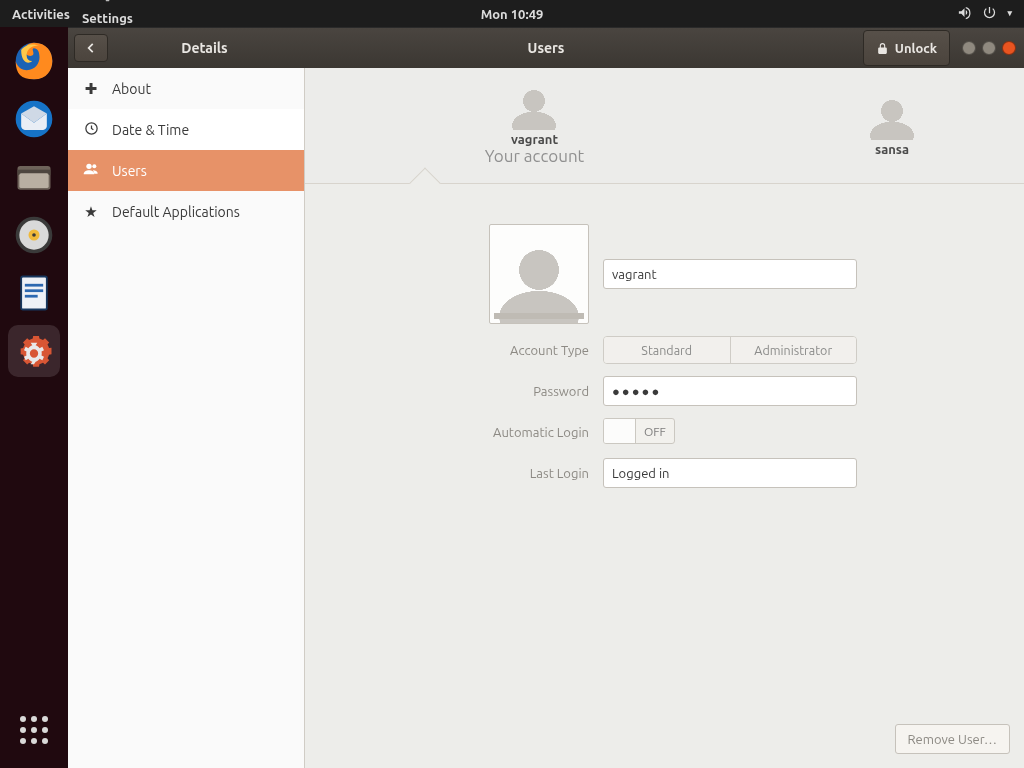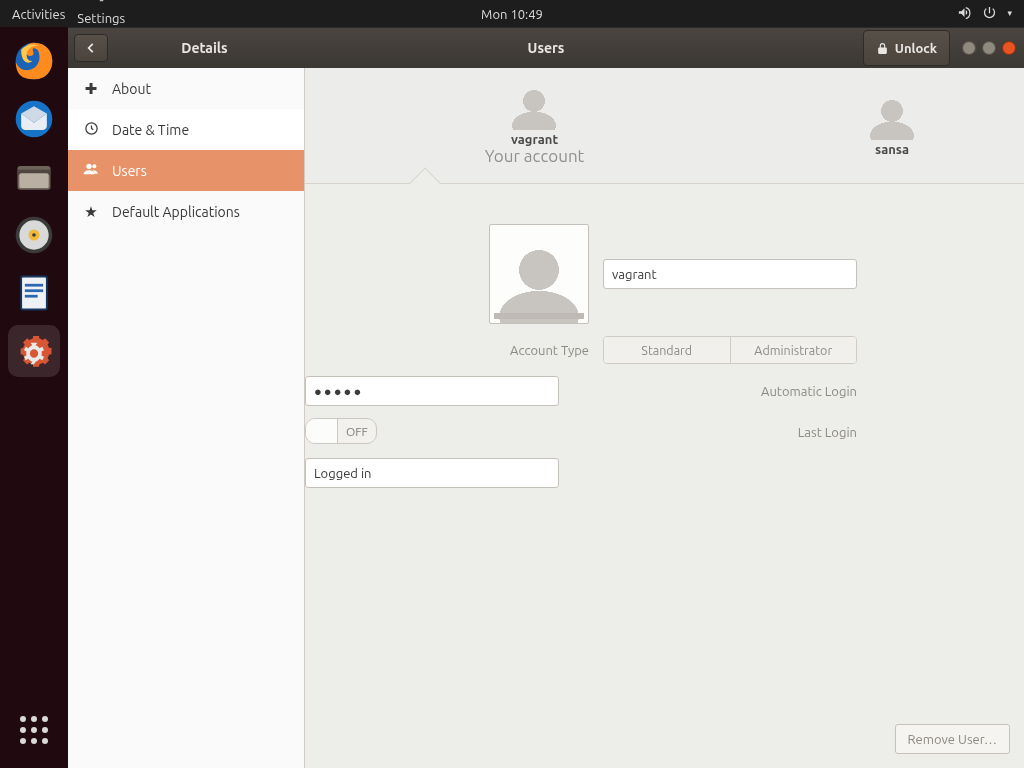--- a/index.html
+++ b/index.html
@@ -3,21 +3,21 @@
 <meta charset="utf-8">
 <style>
   * { box-sizing: border-box; margin: 0; padding: 0; font-family: "Ubuntu", "Cantarell", sans-serif; }
   html, body { width: 1024px; height: 768px; overflow: hidden; background: #2b0e15; }
   body { position: relative; }
 
   
   .topbar {
     position: absolute; left: 0; top: 0; width: 1024px; height: 27px;
     background: #1d1d1d; color: #dcdcdc; display: flex; align-items: center;
-    font-size: 13px; font-weight: 400;
+    font-size: 13px; font-weight: 700;
   }
   .topbar .activities { padding: 0 12px; cursor: pointer; }
   .topbar .appmenu { display: flex; align-items: center; gap: 6px; cursor: pointer; flex-direction: column; }
   .topbar .clock { position: absolute; left: 50%; transform: translateX(-50%); }
   .topbar .tray { margin-left: auto; display: flex; align-items: center; gap: 10px; padding-right: 12px; }
   .tri-down { font-size: 9px; line-height: 1; }
 
   
   .dock {
     position: absolute; left: 0; top: 27px; width: 68px; height: 741px;
@@ -148,21 +148,21 @@
   }
   .segmented .seg {
     flex: 1; display: flex; align-items: center; justify-content: center;
     font-size: 12.5px; color: #6b6b6b; background: #f4f2ee; cursor: not-allowed;
   }
   .segmented .seg + .seg { border-left: 1px solid #c6c2bb; }
 
   
   .toggle {
     display: inline-flex; align-items: center; height: 26px; border: 1px solid #c6c2bb;
-    border-radius: 10px; background: #f4f2ee; overflow: hidden; opacity:.85; cursor:not-allowed;
+    border-radius: 3px; background: #f4f2ee; overflow: hidden; opacity:.85; cursor:not-allowed;
   }
   .toggle .knob { width: 32px; height: 100%; background: #fff; border-right: 1px solid #c6c2bb; }
   .toggle .state { padding: 0 8px; font-size: 12px; color: #6b6b6b; }
 
   .remove-btn {
     position: absolute; right: 14px; bottom: 14px;
     height: 30px; border: 1px solid #c6c2bb; border-radius: 3px; background: #f6f4f0;
     color: #8d8a84; font-size: 13px; padding: 0 12px; cursor: not-allowed;
   }
 
@@ -337,20 +337,21 @@
             <div class="floor"></div>
           </div>
           <input class="text" type="text" style="grid-area: 1 / 2; align-self: center;" value="vagrant">
 
           <div class="label">Account Type</div>
           <div class="segmented">
             <div class="seg">Standard</div>
             <div class="seg">Administrator</div>
           </div>
 
+          <div class="label">Password</div>
           <div class="pw-field">●●●●●</div>
 
           <div class="label">Automatic Login</div>
           <div>
             <div class="toggle">
               <div class="knob"></div>
               <div class="state">OFF</div>
             </div>
           </div>
 

